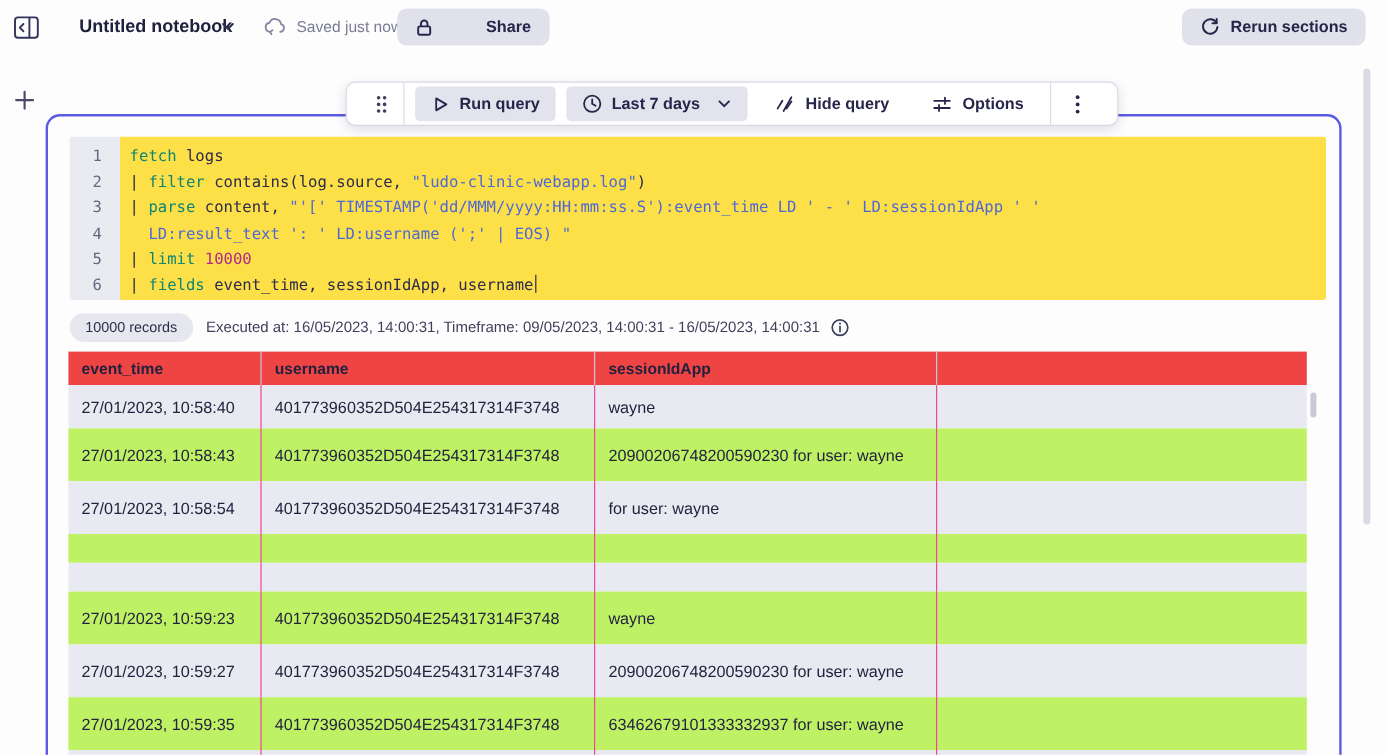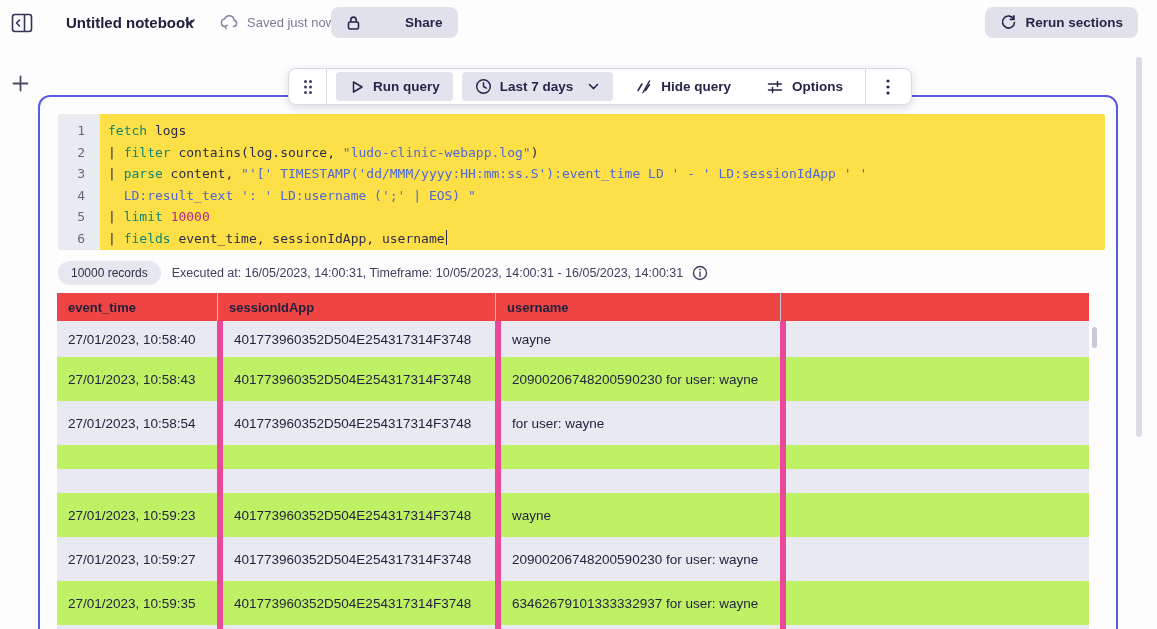--- a/index.html
+++ b/index.html
@@ -26,21 +26,21 @@
 
   
   .add-btn { position:absolute; left:11px; top:74px; width:19px; height:19px; cursor:pointer; }
 
   
   .section { position:absolute; left:38px; top:95px; width:1080px; height:600px;
              border:2px solid #5b5ae2; border-radius:12px; background:#fdfdfe; }
 
   
   .toolbar { position:absolute; left:288px; top:68px; height:37px; display:flex; align-items:center;
-             gap:9px; padding:0 10px; background:#ffffff; border:1px solid #d9d9e4; border-radius:8px;
+             gap:9px; padding:0 20px; background:#ffffff; border:1px solid #d9d9e4; border-radius:8px;
              box-shadow:0 3px 10px rgba(30,30,70,0.14); z-index:5; }
   .tb-divider { width:1px; align-self:stretch; background:#dcdce6; }
   .tb-btn { display:inline-flex; align-items:center; gap:8px; height:29px; padding:0 13px;
             background:#e3e3ee; border:none; border-radius:4px; font-family:inherit;
             font-size:13.5px; font-weight:600; color:#26264a; cursor:pointer; }
   .tb-btn.ghost { background:transparent; }
   .tb-kebab { width:26px; justify-content:center; padding:0; }
   .drag-handle { cursor:grab; padding:2px; }
 
   
@@ -71,21 +71,21 @@
   .th + .th { border-left:1px solid #c6c6d6; }
   .tr { display:grid; grid-template-columns:160px 278px 285px 1fr; cursor:default; }
   .tr.odd  { background:#e9e9f1; }
   .tr.even { background:#bef264; }
   .tr.clipped { height:36px; }
   .tr.normal  { height:44px; }
   .tr.empty   { height:24px; }
   .tr.partial { height:7px; overflow:hidden; }
   .td { display:flex; align-items:center; padding:0 11px; font-size:13.5px; color:#23233f;
         overflow:hidden; white-space:nowrap; }
-  .td + .td { border-left:6px solid #ec4899; }
+  .td + .td { border-left:1px solid #ec4899; }
 
   
   .table-scrollthumb { position:absolute; left:1092px; top:327px; width:5px; height:21px;
                        background:#c9c9d7; border-radius:3px; cursor:pointer; }
   .page-scrollthumb { position:absolute; left:1136px; top:57px; width:6px; height:380px;
                       background:#dbdbe5; border-radius:3px; cursor:pointer; }
 </style>
 </head>
 <body>
 
@@ -155,35 +155,35 @@
         <div class="code-line"><span class="tk-pl">| </span><span class="tk-kw">filter</span><span class="tk-pl"> contains(log.source, </span><span class="tk-str">"ludo-clinic-webapp.log"</span><span class="tk-pl">)</span></div>
         <div class="code-line"><span class="tk-pl">| </span><span class="tk-kw">parse</span><span class="tk-pl"> content, </span><span class="tk-str">"'[' TIMESTAMP('dd/MMM/yyyy:HH:mm:ss.S'):event_time LD ' - ' LD:sessionIdApp ' '</span></div>
         <div class="code-line"><span class="tk-str">  LD:result_text ': ' LD:username (';' | EOS) "</span></div>
         <div class="code-line"><span class="tk-pl">| </span><span class="tk-kw">limit</span><span class="tk-pl"> </span><span class="tk-num">10000</span></div>
         <div class="code-line"><span class="tk-pl">| </span><span class="tk-kw">fields</span><span class="tk-pl"> event_time, sessionIdApp, username</span><span class="caret"></span></div>
       </div>
   </div>
 
   <div class="status-row">
     <span class="records-pill">10000 records</span>
-    <span class="executed">Executed at: 16/05/2023, 14:00:31, Timeframe: 10/05/2023, 14:00:31 - 16/05/2023, 14:00:31</span>
+    <span class="executed">Executed at: 16/05/2023, 14:00:31, Timeframe: 09/05/2023, 14:00:31 - 16/05/2023, 14:00:31</span>
     <span class="info-icon">
       <svg width="16" height="16" viewBox="0 0 16 16" fill="none" stroke="#3d3d5c" stroke-width="1.4">
         <circle cx="8" cy="8" r="6.5"></circle>
         <line x1="8" y1="7" x2="8" y2="11.4" stroke-linecap="round"></line>
         <circle cx="8" cy="4.6" r="0.9" fill="#3d3d5c" stroke="none"></circle>
       </svg>
     </span>
   </div>
 
   <div class="table">
     <div class="thead">
         <div class="th">event_time</div>
+        <div class="th">username</div>
         <div class="th">sessionIdApp</div>
-        <div class="th">username</div>
         <div class="th"></div>
       </div>
     <div>
         <div class="tr clipped odd">
           <div class="td">27/01/2023, 10:58:40</div>
           <div class="td">401773960352D504E254317314F3748</div>
           <div class="td">wayne</div>
           <div class="td"></div>
         </div>
         <div class="tr normal even">

